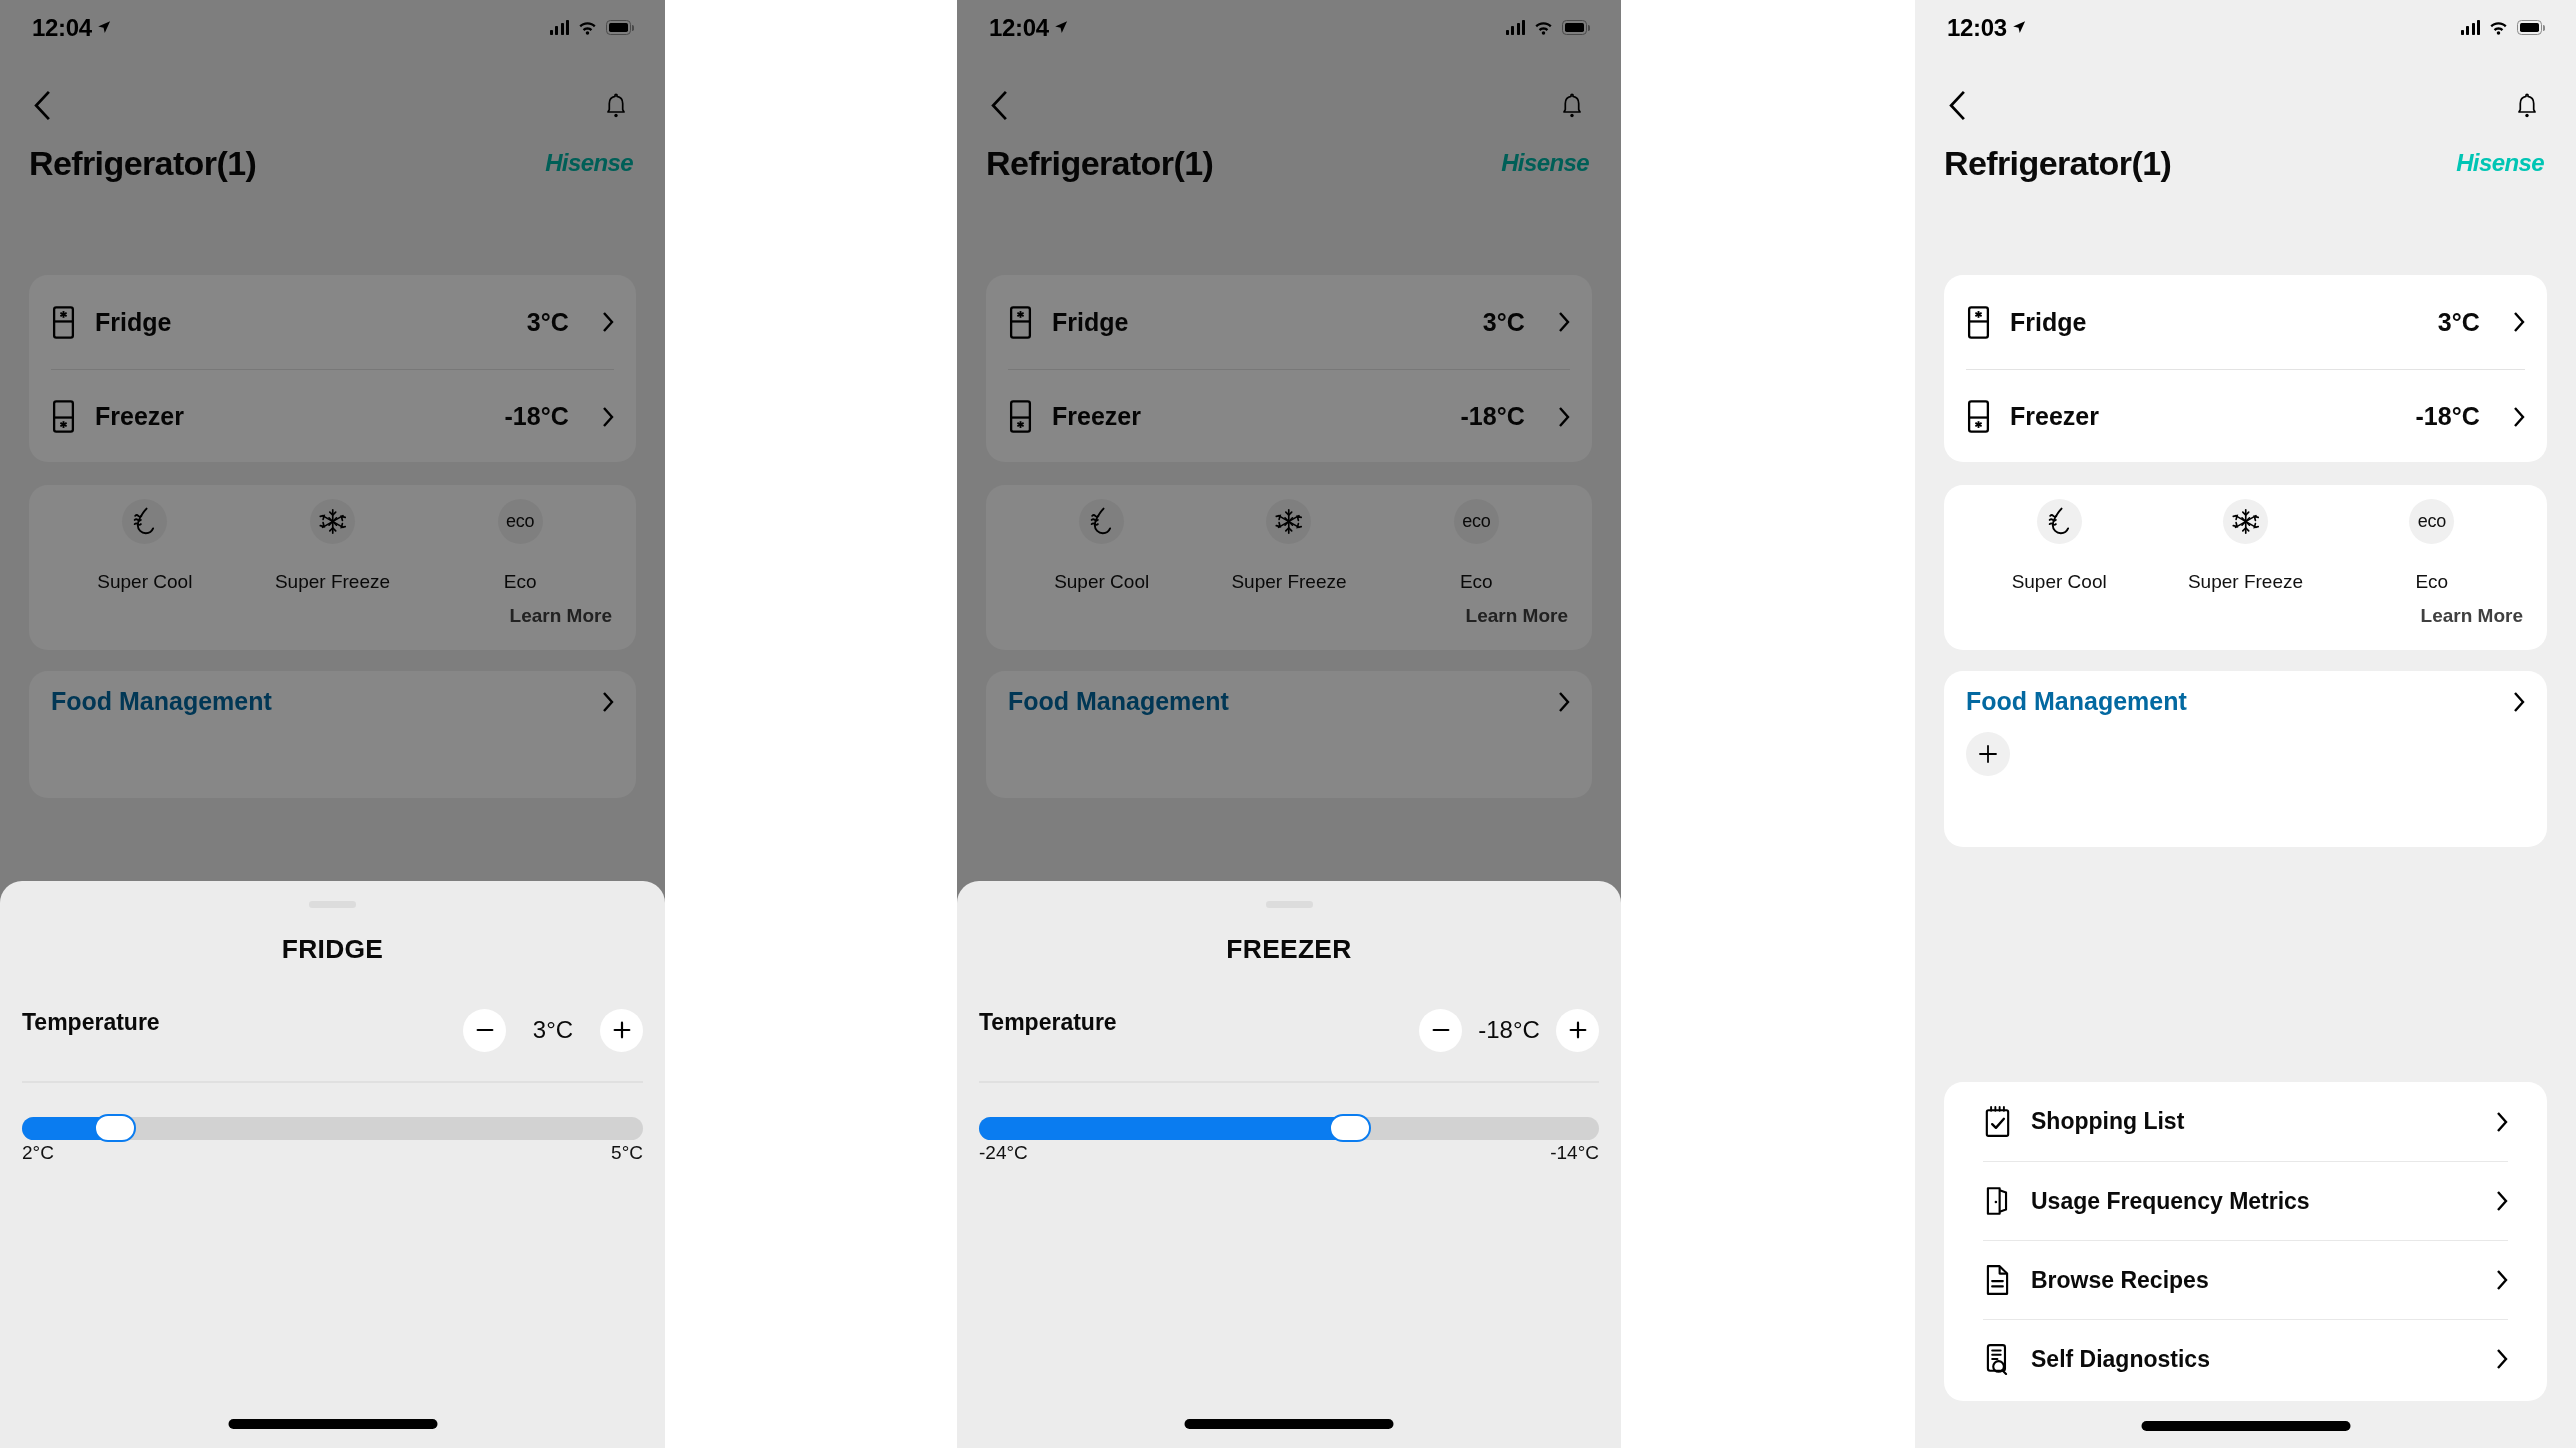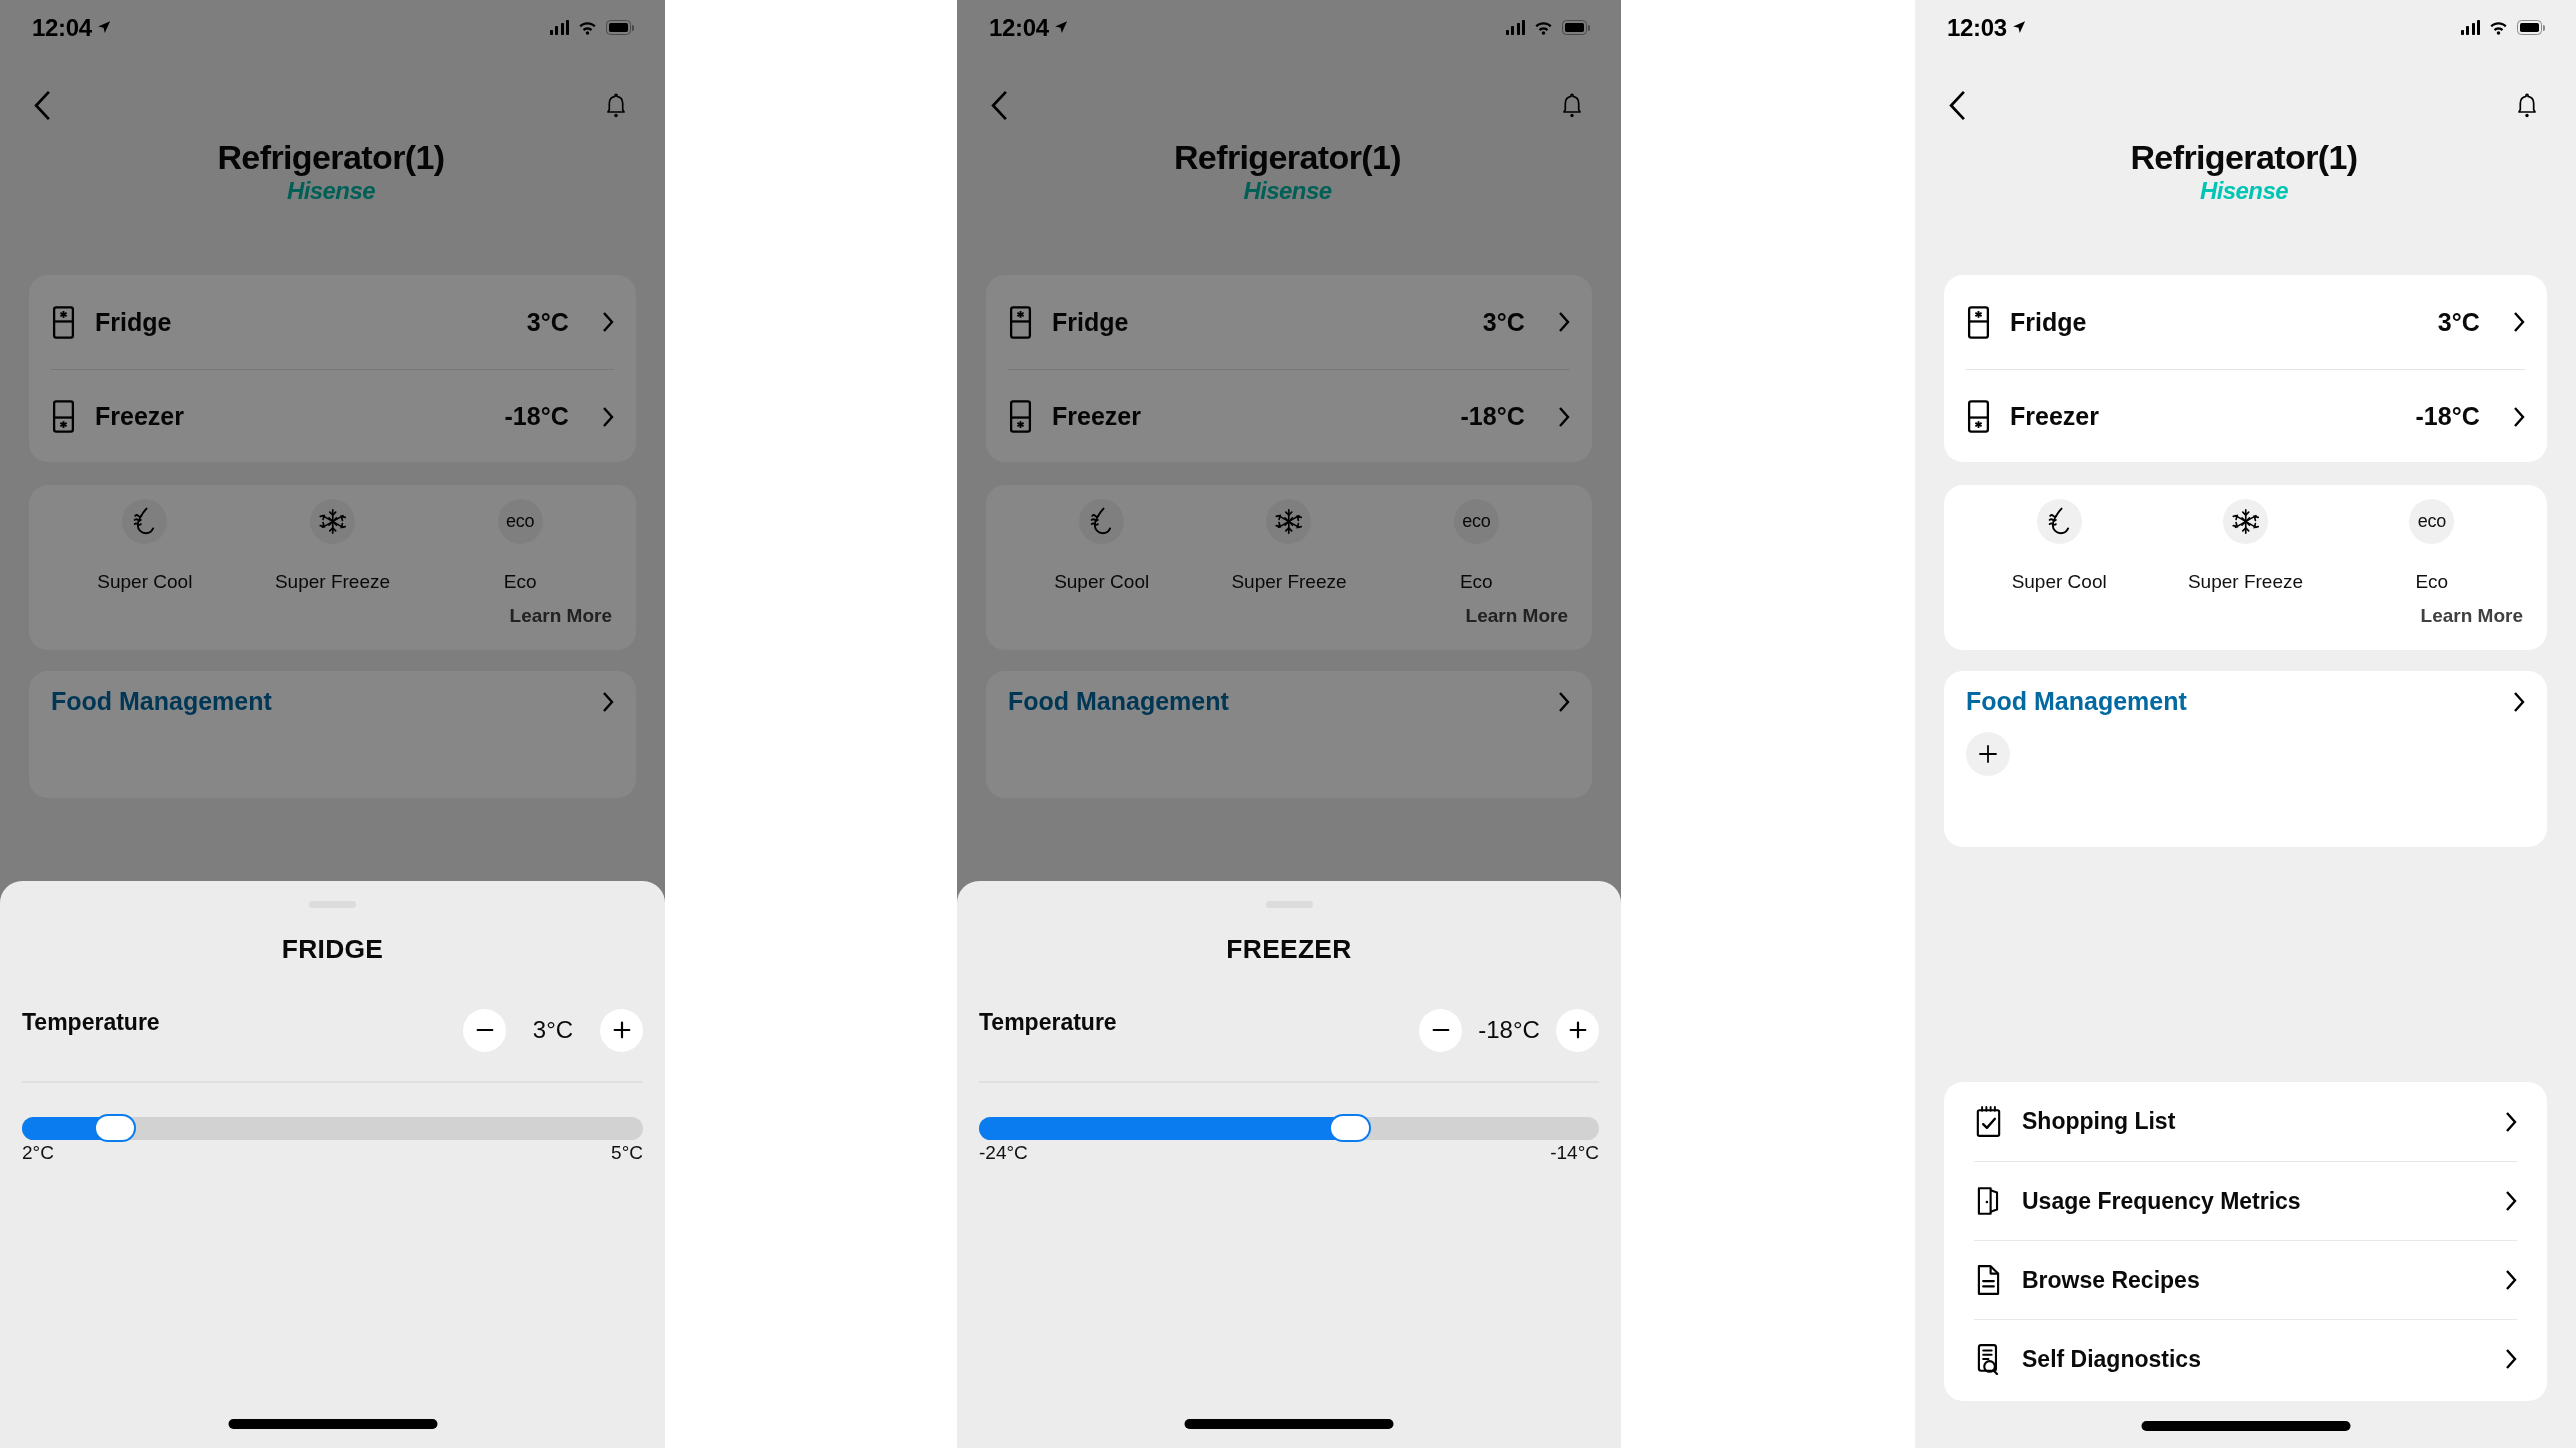--- a/index.html
+++ b/index.html
@@ -60,21 +60,20 @@
     display:flex; align-items:center; justify-content:space-between;
     padding:0 33px 0 26.4px;
   }
   .icon-btn { width:33px; height:39px; display:flex; align-items:center; justify-content:center; }
 
   
   .titlerow {
     position:absolute; top:138px; left:0; right:0; height:50px;
     display:flex; align-items:center; justify-content:space-between;
     padding:0 32px 0 29px;
-    flex-direction:column;
   }
   .app-title { font-size:34px; font-weight:700; color:#0a0a0a; letter-spacing:-0.6px; }
   .brand { font-size:24px; font-weight:800; font-style:italic; letter-spacing:-0.6px; }
 
   
   .card {
     position:absolute; left:29px; right:29px;
     background:#ffffff; border-radius:19px;
   }
   #phone-1 .card, #phone-2 .card { background:#ffffff; }
@@ -109,21 +108,21 @@
     height:61px; display:flex; align-items:center; justify-content:space-between;
   }
   .food-title { font-size:25px; font-weight:700; color:#0369a1; }
   .add-circle {
     width:44px; height:44px; border-radius:50%; background:#f0f0f0;
     display:flex; align-items:center; justify-content:center;
   }
 
   
   #phone-3 .card-food { height:176px; }
-  #phone-3 .card-list { top:1082px; height:319px; padding:0 30px; }
+  #phone-3 .card-list { top:1082px; height:319px; padding:0 39px; }
   .list-row {
     height:79px; display:flex; align-items:center; gap:19px;
   }
   .list-row + .list-row { border-top:1.1px solid #e8e8e8; }
   .list-icon { width:29px; height:32px; flex:0 0 auto; }
   .list-label { flex:1; font-size:23px; font-weight:700; color:#0a0a0a; }
 
   
   .sheet {
     position:absolute; left:0; right:0; bottom:0; height:568px;

